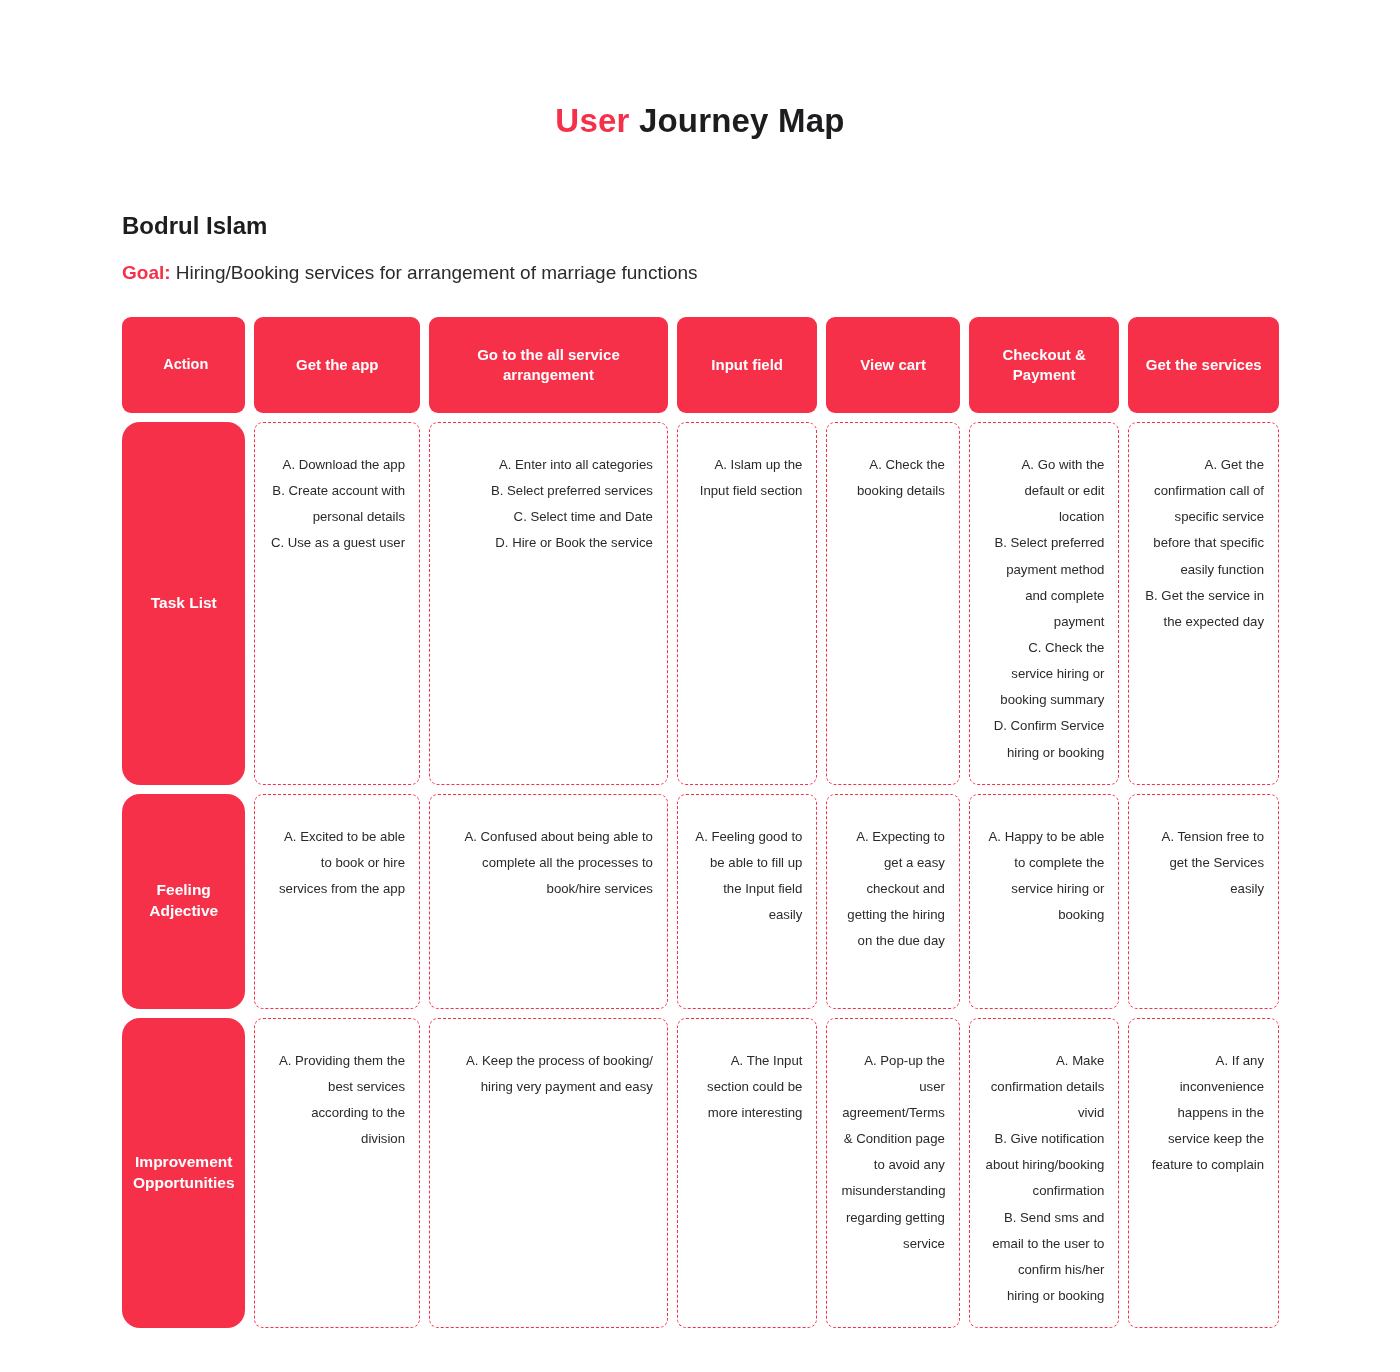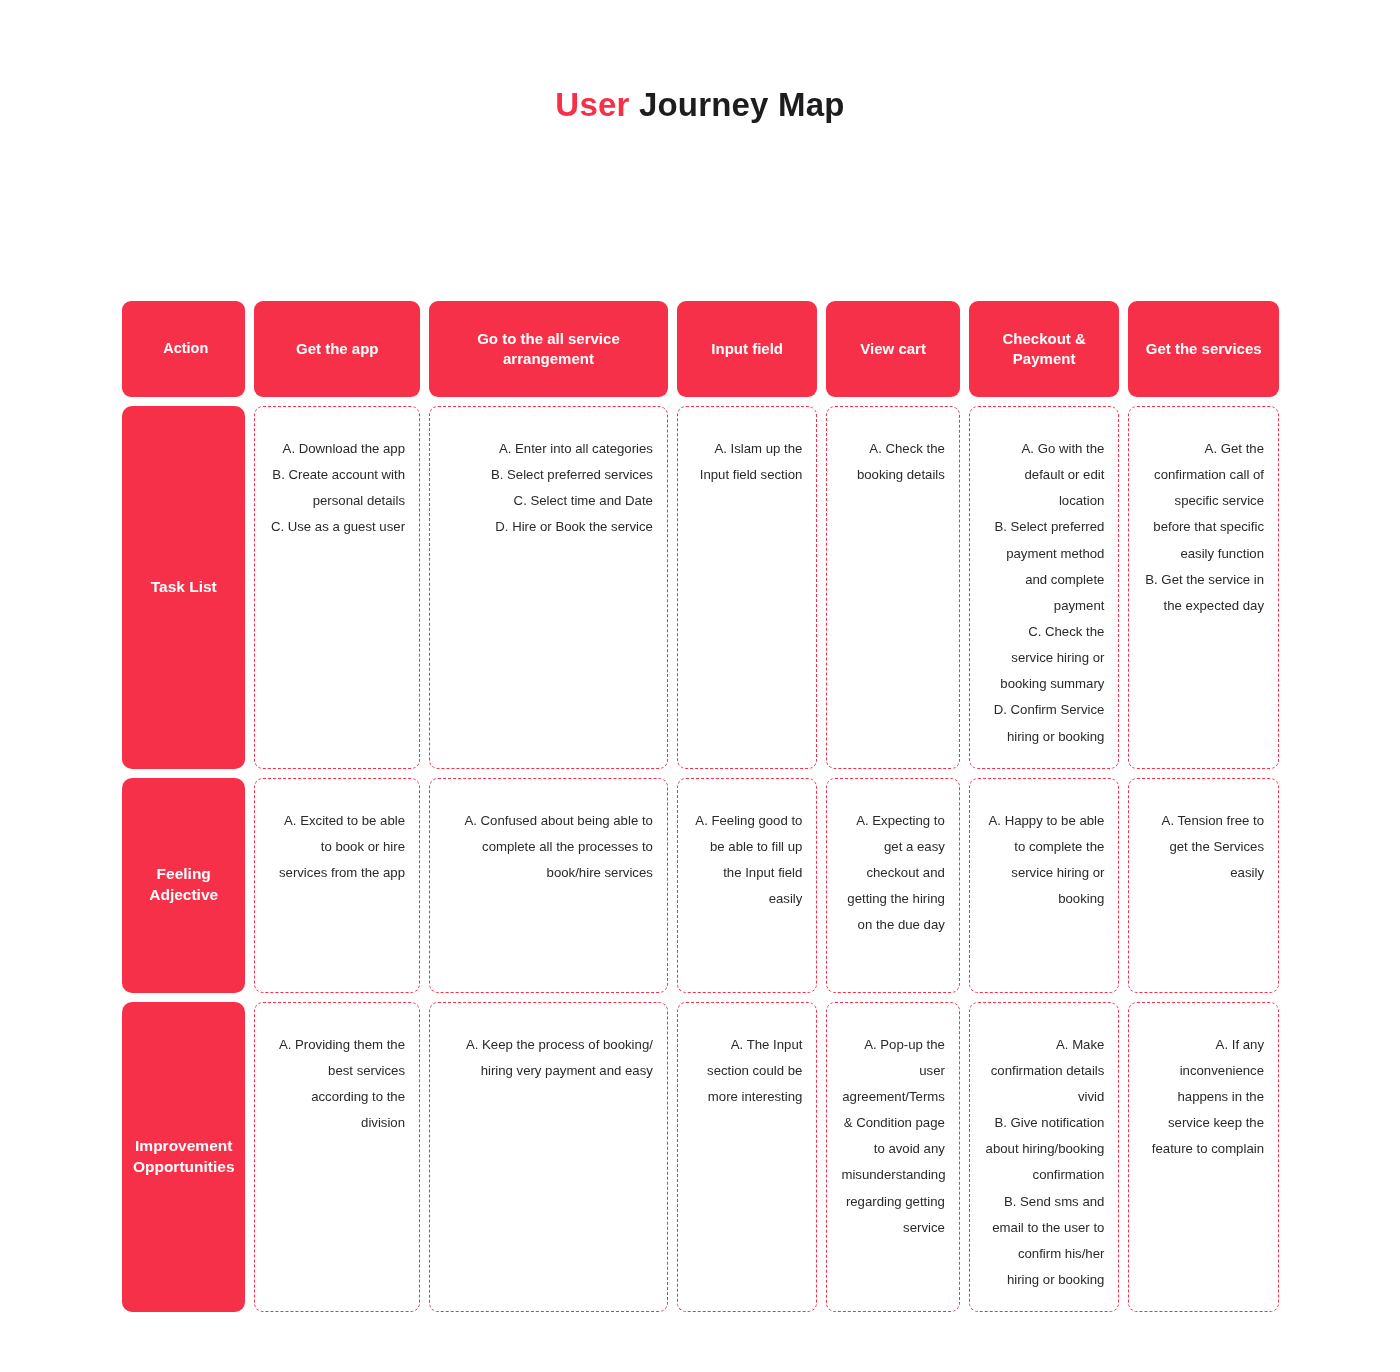--- a/index.html
+++ b/index.html
@@ -16,21 +16,21 @@
     position: relative;
     width: 1400px;
     height: 1372px;
     padding: 0;
   }
   .title {
     text-align: center;
     font-size: 33px;
     font-weight: bold;
     color: #1d1d1f;
-    margin: 0;
+    margin: 16px;
     padding-top: 86px;
     letter-spacing: 0.2px;
   }
   .title .accent { color: #f7304a; }
   .persona {
     margin: 0;
     padding: 56px 0 0 122px;
     font-size: 24px;
     font-weight: bold;
     color: #1d1d1f;
@@ -72,21 +72,21 @@
     line-height: 1.35;
     height: 96px;
     vertical-align: middle;
     padding: 6px 8px;
   }
   .hdr-action { font-size: 14.5px; padding-left: 12px; }
 
   .rowlabel {
     background: #f7304a;
     color: #ffffff;
-    border-radius: 10px;
+    border-radius: 18px;
     font-size: 15.5px;
     font-weight: bold;
     text-align: center;
     vertical-align: middle;
     line-height: 1.35;
     padding: 6px 6px;
   }
 
   .cell {
     border: 1.5px dashed #f7304a;
@@ -111,21 +111,23 @@
   .r-feel { height: 215px; }
   .r-impr { height: 306px; }
 </style>
 </head>
 <body>
 
 <div class="page">
 
   <h1 class="title"><span class="accent">User</span><span> Journey Map</span></h1>
 
-
+  <h2 class="persona">Bodrul Islam</h2>
+
+  <p class="goal"><span class="goal-label">Goal:</span><span> Hiring/Booking services for arrangement of marriage functions</span></p>
 
   <div class="grid">
     <table class="journey">
       <colgroup>
         <col class="col-action">
         <col class="col-1">
         <col class="col-2">
         <col class="col-3">
         <col class="col-4">
         <col class="col-5">

